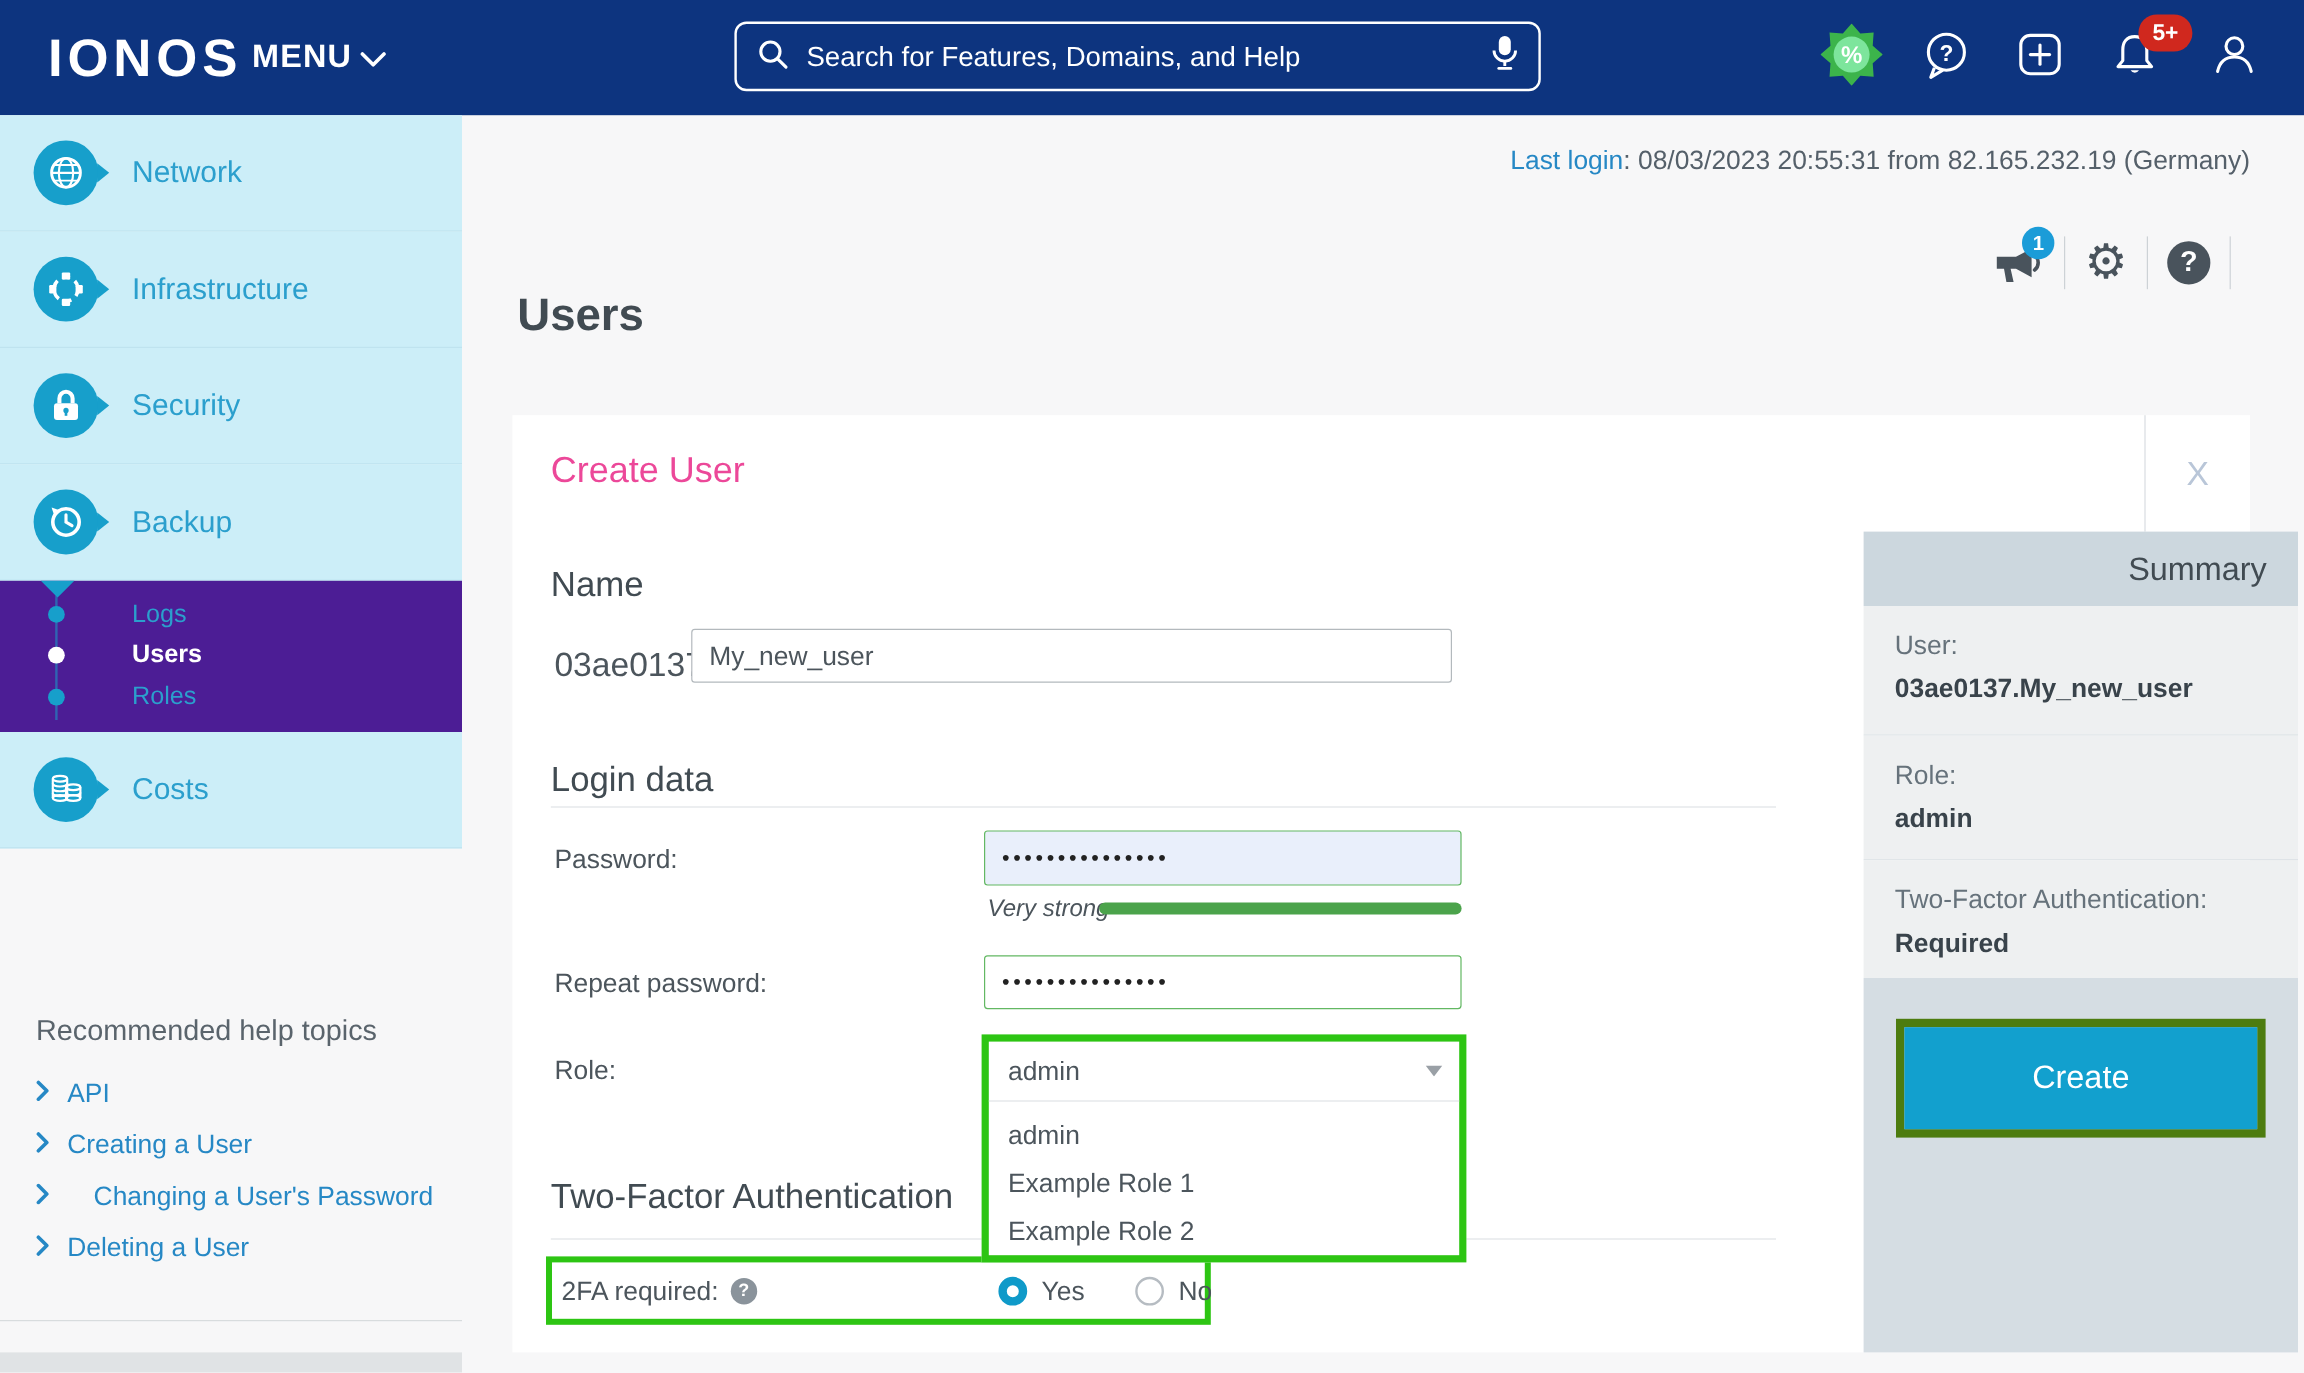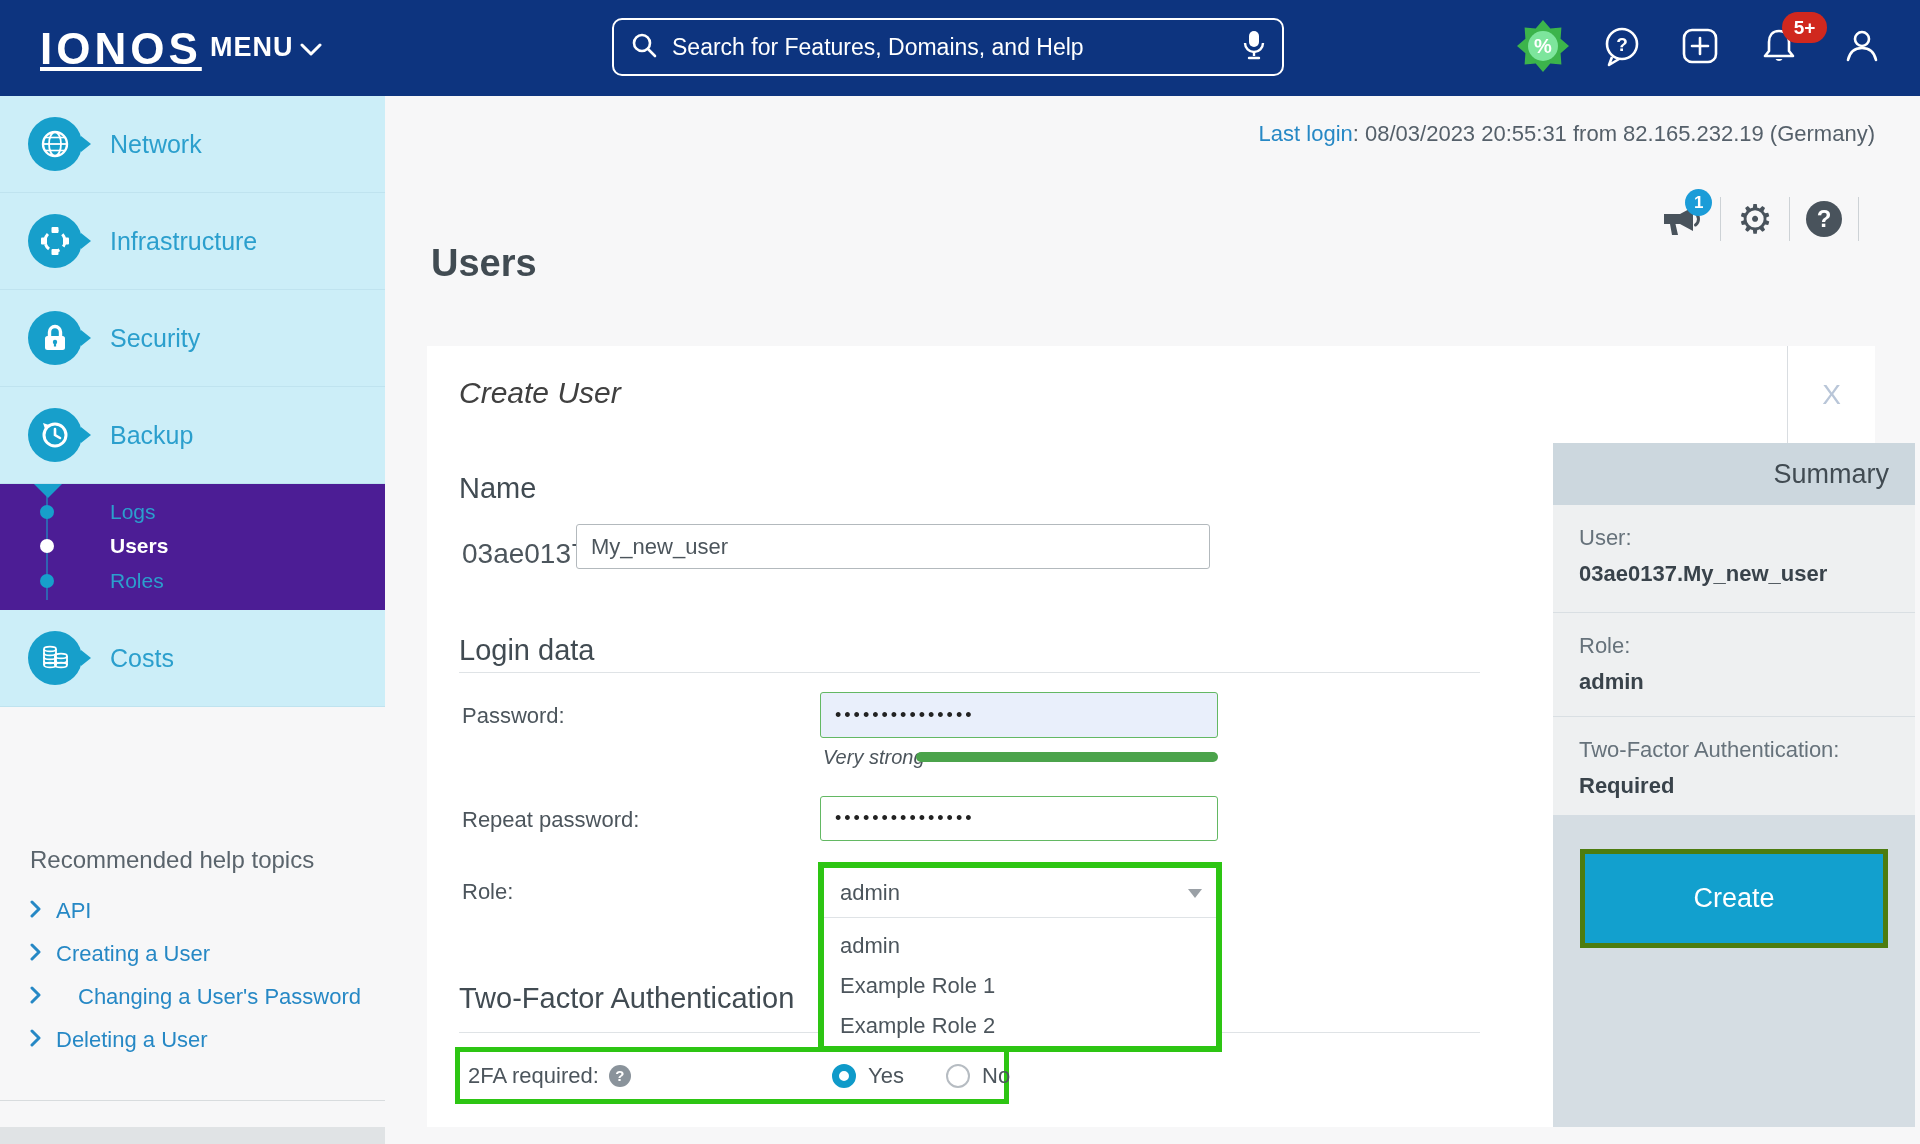--- a/index.html
+++ b/index.html
@@ -1,21 +1,21 @@
 <!DOCTYPE html>
 <html><head>
 <meta charset="utf-8">
 <style>
   * { margin:0; padding:0; box-sizing:border-box; }
   body { font-family:"Liberation Sans", sans-serif; background:#f7f7f8; }
   #app { position:relative; width:1920px; height:1144px; overflow:hidden; background:#f7f7f8; }
 
   
   .navbar { position:absolute; top:0; left:0; width:1920px; height:96px; background:#0d347f; }
-  .logo { position:absolute; left:40px; top:24px; font-size:44px; font-weight:800; letter-spacing:4px; color:#fff;text-decoration:underline; }
+  .logo { position:absolute; left:40px; top:24px; font-size:44px; font-weight:800; letter-spacing:4px; color:#fff; }
   .menu-btn { position:absolute; left:210px; top:32px; display:flex; align-items:flex-start; gap:6px; color:#fff; font-size:27px; font-weight:700; letter-spacing:1px; cursor:pointer; }
   .searchbar { position:absolute; left:612px; top:18px; width:672px; height:58px; border:2px solid #fff; border-radius:10px; display:flex; align-items:center; padding:0 16px; gap:14px; }
   .searchbar input { flex:1; background:transparent; border:none; outline:none; color:#fff; font-size:23px; font-family:"Liberation Sans",sans-serif; }
   .searchbar input::placeholder { color:#fff; opacity:1; }
   .nav-ico { position:absolute; top:48px; transform:translateY(-50%); cursor:pointer; }
   .seal { left:1517px; }
   .chatq { left:1602px; }
   .plussq { left:1680px; }
   .bellw { left:1758px; }
   .personw { left:1842px; }
@@ -52,33 +52,33 @@
   .icon-row { position:absolute; top:196px; right:45px; height:46px; display:flex; align-items:center; }
   .icon-row .vsep { width:1px; height:44px; background:#cdd2d6; margin:0 16px; }
   .mega-wrap { position:relative; width:44px; height:42px; cursor:pointer; }
   .mega-badge { position:absolute; right:-8px; top:-9px; width:27px; height:27px; border-radius:50%; background:#1b9cd8; color:#fff; font-size:17px; font-weight:700; display:flex; align-items:center; justify-content:center; }
   .gear-glyph { font-family:"DejaVu Sans",sans-serif; font-size:40px; color:#49535c; line-height:42px; cursor:pointer; }
   .qcircle { width:36px; height:36px; border-radius:50%; background:#49535c; color:#fff; font-size:24px; font-weight:700; display:flex; align-items:center; justify-content:center; cursor:pointer; }
   .page-title { position:absolute; left:431px; top:242px; font-size:38px; font-weight:600; color:#414b52; }
 
   
   .panel { position:absolute; left:427px; top:346px; width:1448px; height:781px; background:#fff; }
-  .panel-title { position:absolute; left:32px; top:30px; font-size:30px; color:#404040;font-style:italic; }
+  .panel-title { position:absolute; left:32px; top:30px; font-size:30px; color:#ec4899; }
   .close-area { position:absolute; right:0; top:0; width:88px; height:97px; border-left:1px solid #d9dde1; display:flex; align-items:center; justify-content:center; font-size:28px; color:#b9c6d8; cursor:pointer; }
 
   
   .summary { position:absolute; left:1086px; top:97px; width:362px; height:684px; display:flex; flex-direction:column;margin-left:40px; }
   .sum-header { height:62px; background:#ccd7de; display:flex; align-items:center; justify-content:flex-end; padding-right:26px; font-size:27px; color:#414b52; }
   .sum-row { background:#eef0f1; padding:20px 20px 0 26px; }
   .sum-row .lbl { font-size:22px; color:#66727b; }
   .sum-row .val { font-size:22px; font-weight:700; color:#39434b; margin-top:10px; }
   .r1 { height:107px; } .r2 { height:103px; } .r3 { height:98px; }
   .sum-sep { height:1px; background:#d9dfe3; }
   .create-sec { flex:1; background:#d5dde3; }
-  .create-wrap { margin:34px 0 0 27px; width:308px; height:99px; border:5px solid #4d7c0f; }
+  .create-wrap { margin:34px 0 0 27px; width:308px; height:99px; border:7px solid #4d7c0f; }
   .create-btn { width:100%; height:100%; background:#12a0ce; color:#fff; font-size:27px; display:flex; align-items:center; justify-content:center; cursor:pointer; border:none; font-family:"Liberation Sans",sans-serif; }
 
   
   .sec-head { position:absolute; font-size:29px; color:#414b52; z-index:1; white-space:nowrap; }
   .form-label { position:absolute; font-size:22px; color:#4c555c; }
   .hr { position:absolute; left:32px; width:1021px; height:1px; background:#dfe3e6; z-index:1; }
   .tinput { position:absolute; border:1px solid #b3b9bd; border-radius:3px; background:#fff; font-size:22px; color:#4c555c; padding:0 14px; font-family:"Liberation Sans",sans-serif; outline:none; }
   .pwd { letter-spacing:3px; font-size:18px; color:#222; }
   .pw1 { background:#e9effb; border:1px solid #63b863; }
   .pw2 { border:1px solid #63b863; }

